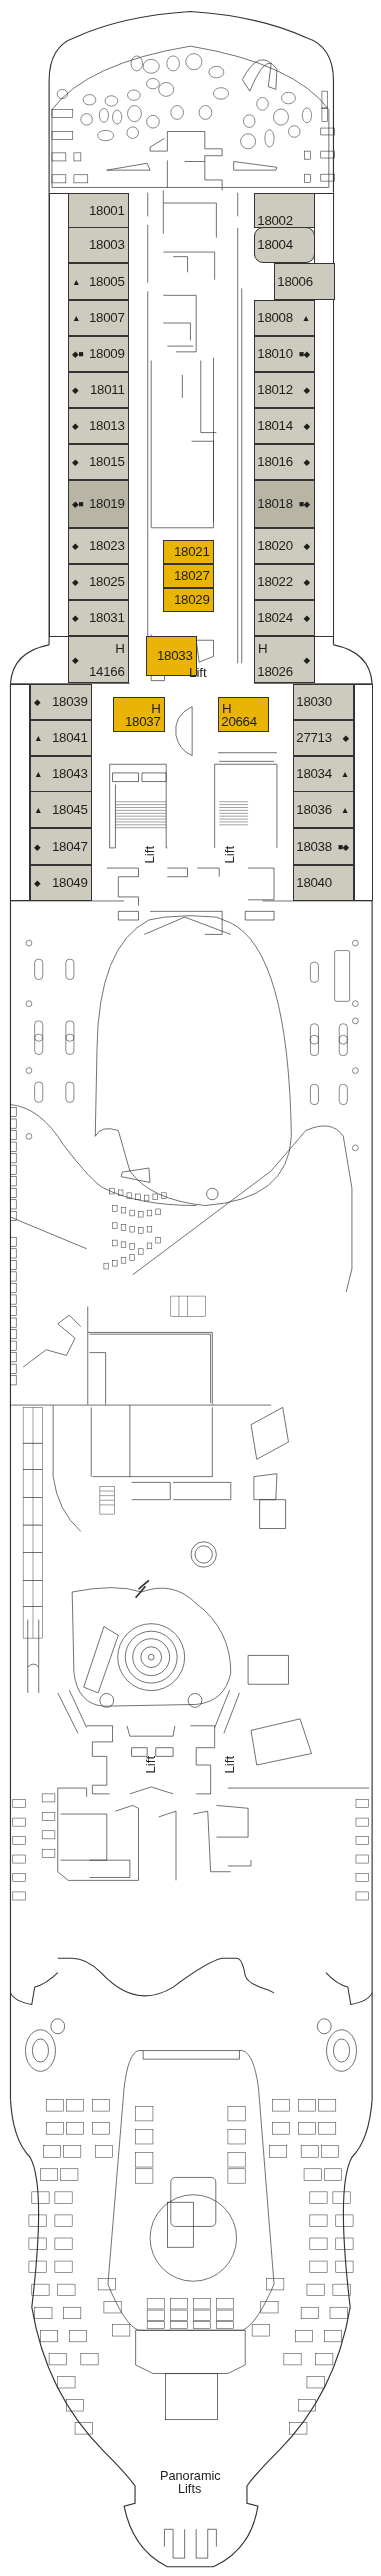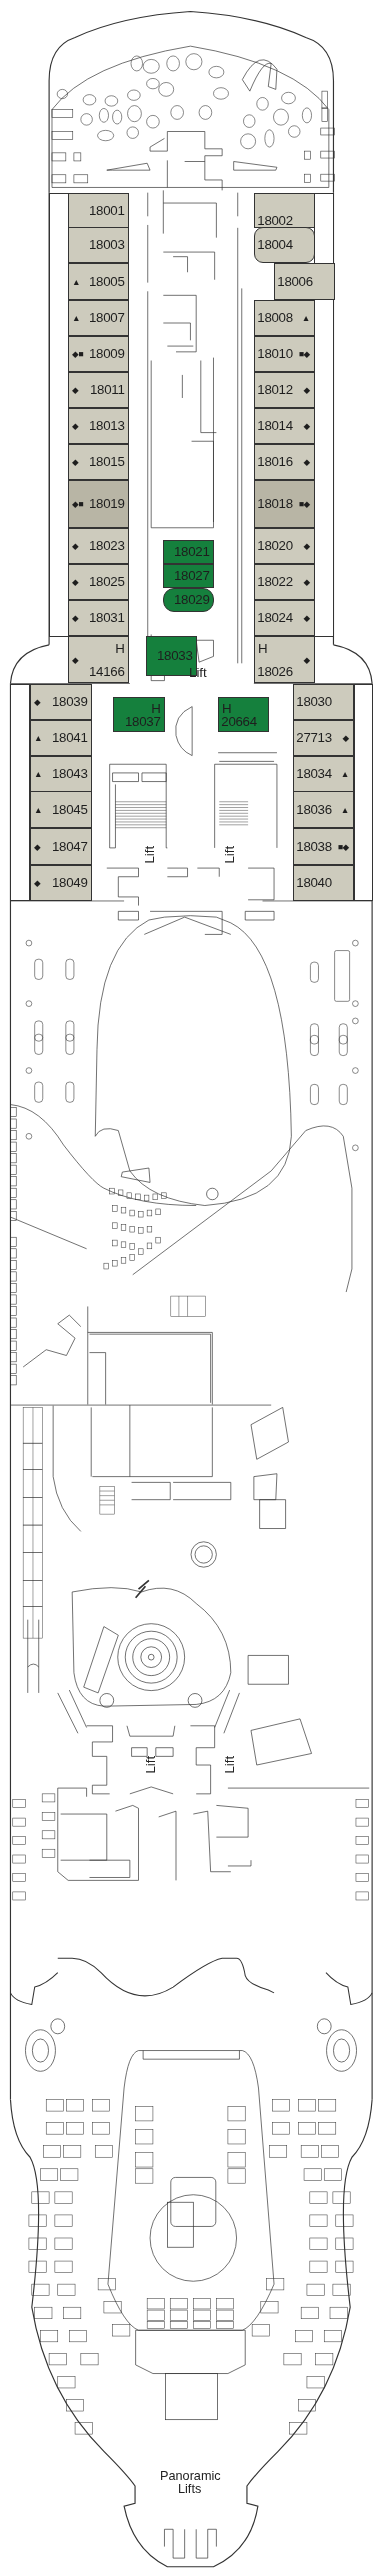--- a/index.html
+++ b/index.html
@@ -1,21 +1,21 @@
 <!DOCTYPE html>
 <html style="font-size:9.2px"><head>
 <meta charset="utf-8">
 <style>
   html,body{margin:0;padding:0;background:#fff;}
   body{width:382px;height:2576px;position:relative;overflow:hidden;font-family:"Liberation Sans",sans-serif;}
   svg.plan{position:absolute;left:0;top:0;}
   .cabin{position:absolute;box-sizing:border-box;border:0.6px solid #333;display:flex;align-items:center;font-size:13.3px;color:#1e1e1e;letter-spacing:-0.3px;cursor:pointer;}
   .cabin.std{background:#cdcbbd;}
   .cabin.suite{background:#b8b5a5;}
-  .cabin.inner{background:#15803d;}
+  .cabin.inner{background:#eab308;}
   .cabin .num{line-height:1;}
   .cabin .sym{font-size:8.7px;line-height:1;}
   .cabin .h{position:absolute;font-size:13.3px;line-height:1;}
   .cabin.left{justify-content:flex-end;padding-right:3.5px;}
   .cabin.right{justify-content:flex-start;padding-left:2.3px;}
   .cabin .syms-l{position:absolute;left:2.9px;top:50%;transform:translateY(-50%);display:flex;gap:1.2px;align-items:center;}
   .cabin .syms-r{position:absolute;right:4px;top:50%;transform:translateY(-50%);display:flex;gap:1.2px;align-items:center;}
   .label{position:absolute;font-size:13.3px;color:#222;line-height:1;}
   .label.vert{transform:rotate(-90deg);transform-origin:center;}
   .bal{position:absolute;box-sizing:border-box;border:0.6px solid #333;background:#fff;}
@@ -508,21 +508,21 @@
       <span class="num">18026</span>
     </div>
   </div>
 <div id="center-cabins">
     <div class="cabin inner left" style="left: 163px; top: 540px; width: 51px; height: 24px;">
       <span class="num">18021</span>
     </div>
     <div class="cabin inner left" style="left: 163px; top: 564px; width: 51px; height: 24px; padding-left: 24px;">
       <span class="num">18027</span>
     </div>
-    <div class="cabin inner left" style="left: 163px; top: 588px; width: 51px; height: 24px; border-radius: 11px;">
+    <div class="cabin inner left" style="left: 163px; top: 588px; width: 51px; height: 24px;">
       <span class="num">18029</span>
     </div>
     <div class="cabin inner left" style="left: 146px; top: 612px; width: 51px; height: 40px; margin-top: 24px;">
       <span class="num">18033</span>
     </div>
   </div>
 <div id="lower-left">
     <div class="cabin std left" style="left: 30px; top: 684px; width: 62px; height: 36px;">
       <span class="sym syms-l">◆</span>
       <span class="num">18039</span>

